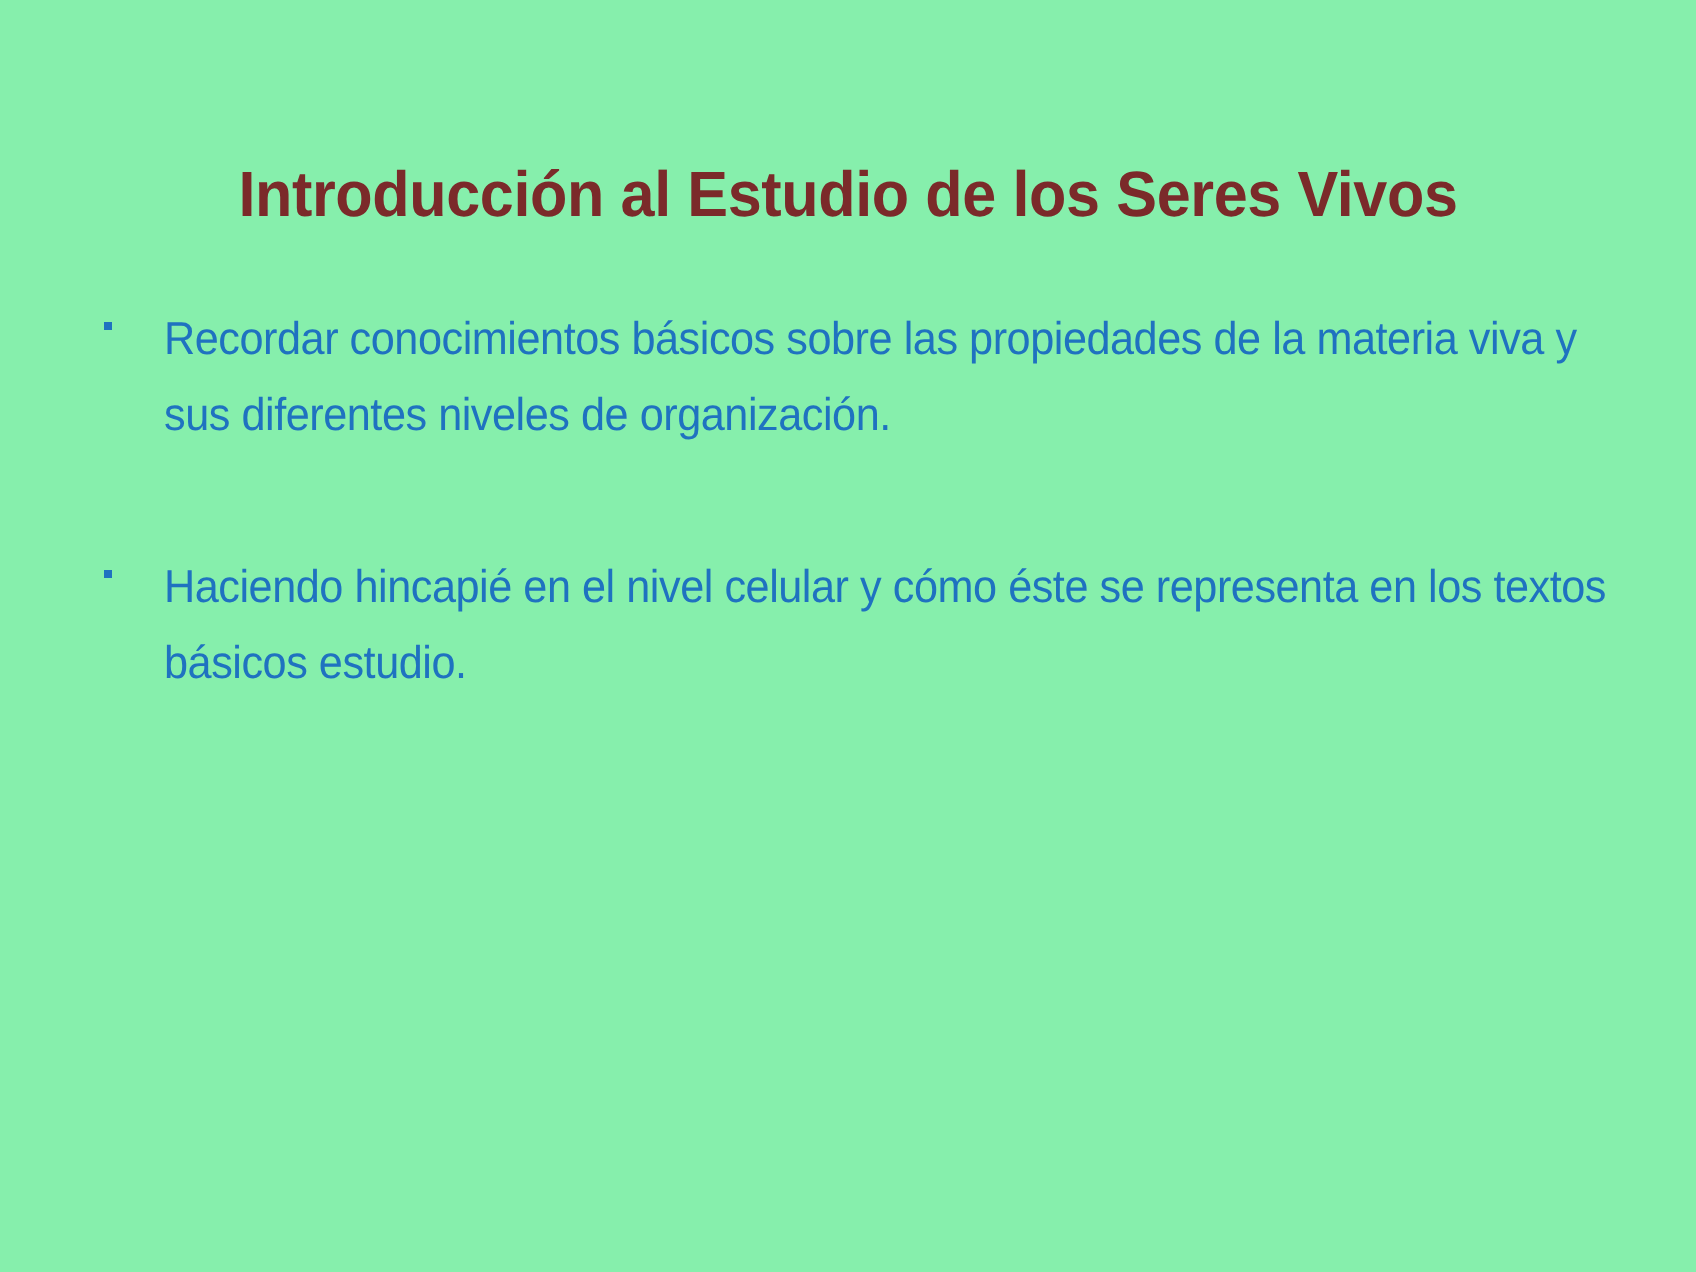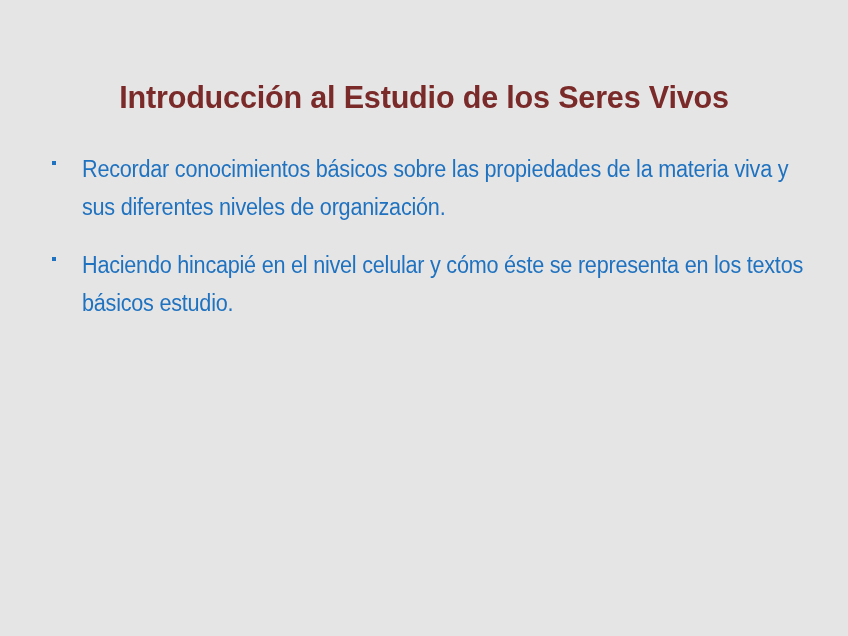--- a/index.html
+++ b/index.html
@@ -74,27 +74,27 @@
     font-weight: normal;
     font-size: 23px;
     line-height: 38px;
     letter-spacing: -0.25px;
     transform: scaleX(0.94);
     transform-origin: 0 50%;
     width: 106.4%;
   }
 
   
-  #bullet-0 { margin-bottom: 20px; }
+  #bullet-0 { margin-bottom: 48px; }
   #bullet-1 { margin-bottom: 56px; }
 </style>
 </head>
 <body>
 
-<div id="slide" style="background: #e5e5e5;">
+<div id="slide" style="background: #86efac;">
 
   <h1 class="slide-title" style="color: rgb(123, 42, 42);">Introducción al Estudio de los Seres Vivos</h1>
 
   <div class="body-block">
 
     <div class="bullet-row" id="bullet-0">
       <span class="bullet-marker" style="background: rgb(31, 114, 192);"></span>
       <span class="bullet-text" style="color: rgb(31, 114, 192);">Recordar conocimientos básicos sobre las propiedades de la materia viva y sus diferentes niveles de organización.</span>
     </div>
 

